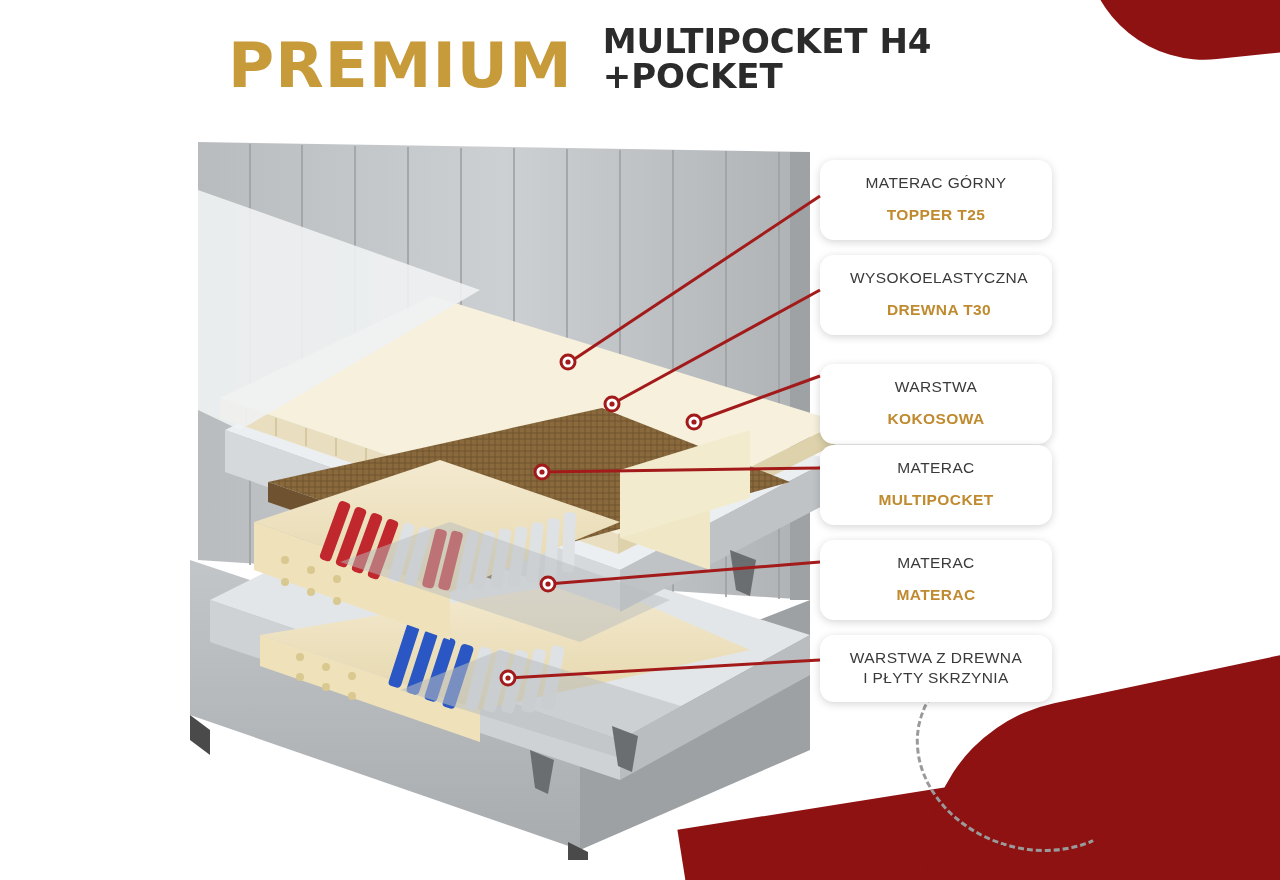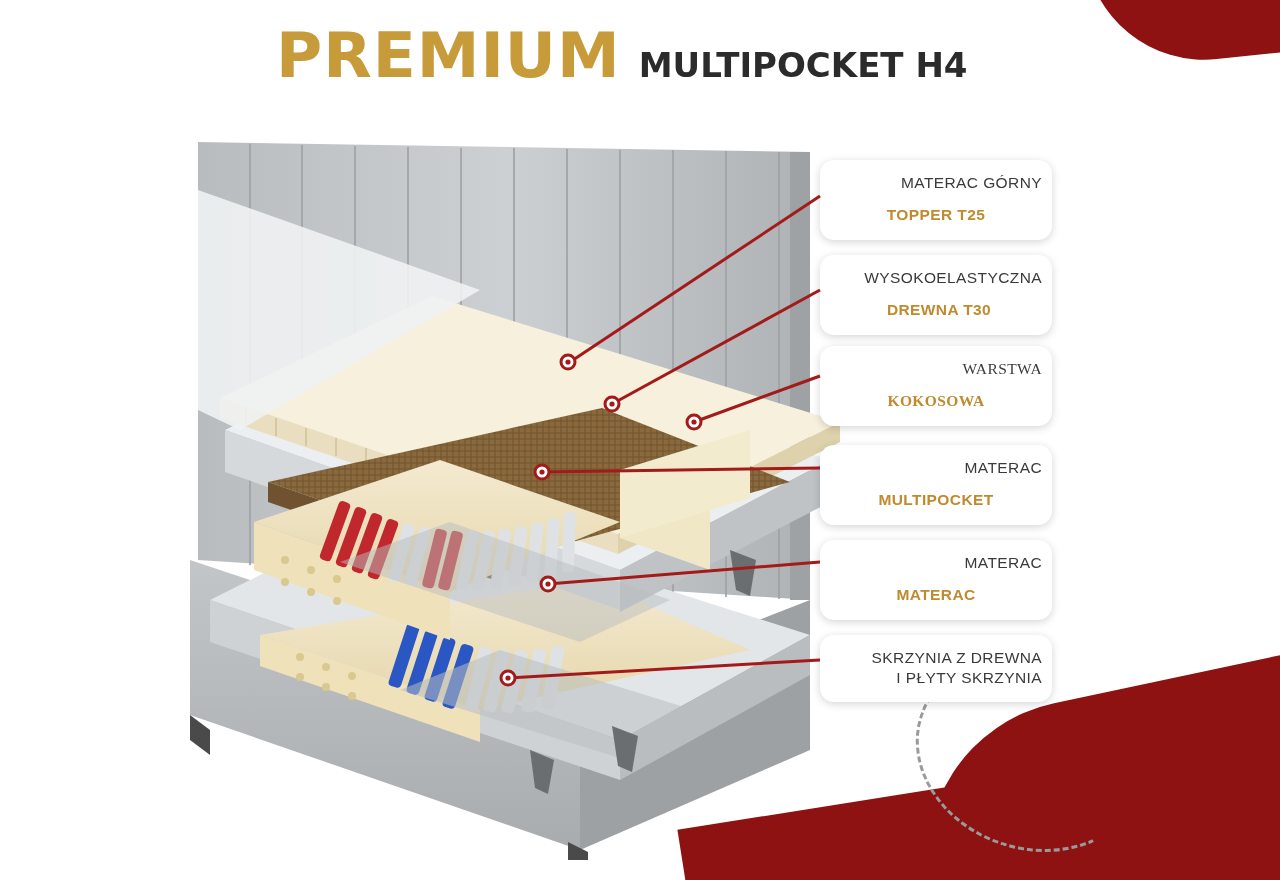--- a/index.html
+++ b/index.html
@@ -64,22 +64,21 @@
   
   .title-wrap {
     position: absolute;
     left: 228px;
     top: 24px;
     width: 900px;
   }
   .title-line1 {
     display: flex;
     align-items: flex-end;
-    gap: 18px;
-    margin-left: 48px;
+    gap: 30px;
   }
   .title-premium {
     font-size: 63px;
     font-weight: bold;
     letter-spacing: 1px;
     color: #c79a3a;
     line-height: 1;
     font-family: "DejaVu Sans", sans-serif;
   }
   .title-rest {
@@ -120,21 +119,20 @@
     box-shadow: 0 2px 8px rgba(0,0,0,0.17);
     padding: 13px 10px 14px;
     text-align: center;
     box-sizing: border-box;
   }
   .card .t1 {
     font-size: 15.5px;
     color: #3a3a3a;
     letter-spacing: 0.4px;
     line-height: 1.25;
-    text-align: right;
   }
   .card .t2 {
     font-size: 15.5px;
     font-weight: bold;
     color: #c08a2e;
     letter-spacing: 0.4px;
     line-height: 1.3;
     margin-top: 13px;
   }
   .card.single .t1 { line-height: 1.3; }
@@ -157,20 +155,21 @@
   <div class="corner-tr"></div>
   <div class="corner-br2"></div>
   <div class="corner-br"></div>
   <div class="dash-arc"></div>
 
   <div class="title-wrap">
     <div class="title-line1">
       <span class="title-premium">PREMIUM</span>
       <span class="title-rest">
         <span>MULTIPOCKET H4</span>
+        <span class="l2">+POCKET</span>
       </span>
     </div>
   </div>
 
   <div class="bed">
     <svg width="700" height="730" viewBox="0 0 700 730" xmlns="http://www.w3.org/2000/svg">
       <defs>
         <linearGradient id="hbGrad" x1="0" y1="0" x2="1" y2="0">
           <stop offset="0%" stop-color="#b9bcbe"></stop>
           <stop offset="50%" stop-color="#cdd0d2"></stop>
@@ -336,34 +335,34 @@
 
   <div class="callouts">
     <div class="card" style="top:0px;">
       <div class="t1">MATERAC GÓRNY</div>
       <div class="t2">TOPPER T25</div>
     </div>
     <div class="card" style="top:95px;padding-left:16px;">
       <div class="t1">WYSOKOELASTYCZNA</div>
       <div class="t2">DREWNA T30</div>
     </div>
-    <div class="card" style="top:186px;font-family:Liberation Serif, serif;">
+    <div class="card" style="top:204px;">
       <div class="t1">WARSTWA</div>
       <div class="t2">KOKOSOWA</div>
     </div>
     <div class="card" style="top:285px;">
       <div class="t1">MATERAC</div>
       <div class="t2">MULTIPOCKET</div>
     </div>
     <div class="card" style="top:380px;">
       <div class="t1">MATERAC</div>
       <div class="t2">MATERAC</div>
     </div>
     <div class="card single" style="top:475px;">
-      <div class="t1">SKRZYNIA Z DREWNA</div>
+      <div class="t1">WARSTWA Z DREWNA</div>
       <div class="t1">I PŁYTY SKRZYNIA</div>
     </div>
   </div>
 
   <svg class="overlay" viewBox="0 0 1280 880" xmlns="http://www.w3.org/2000/svg">
     <g stroke="#a31a1a" stroke-width="3" fill="none">
       <path d="M820,196 L570,362"></path>
       <path d="M820,290 L612,404"></path>
       <path d="M820,376 L694,422"></path>
       <path d="M820,468 L542,472"></path>

